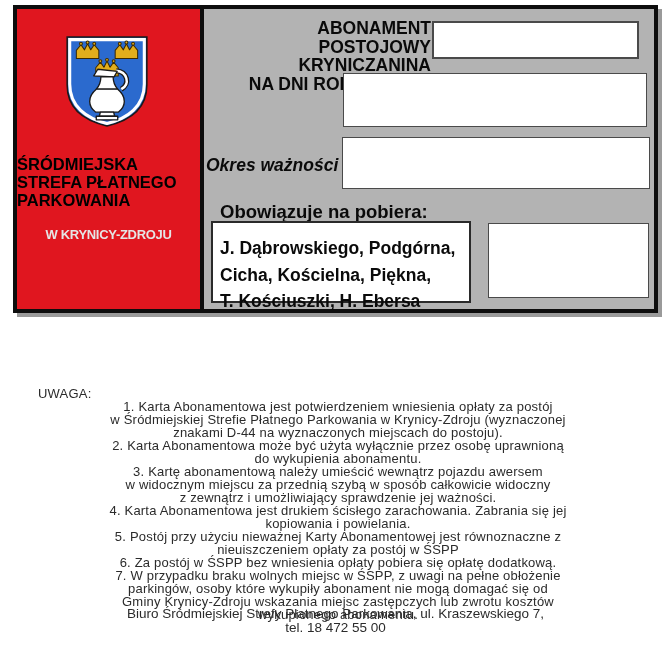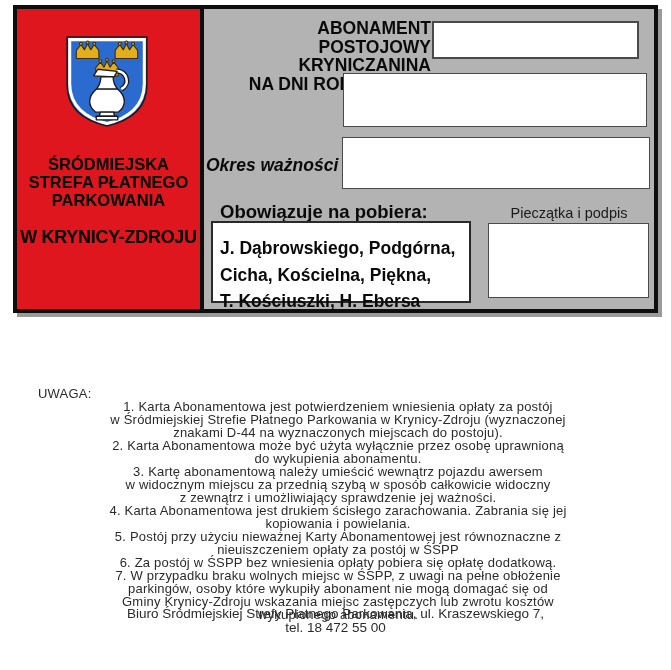--- a/index.html
+++ b/index.html
@@ -12,26 +12,26 @@
     position:absolute;left:13px;top:5px;width:645px;height:308px;
     box-sizing:border-box;border:4px solid #0d0d0d;background:#b3b3b3;
     box-shadow:4px 4px 0 #9a9a9a;display:flex;
   }
   .left-panel{
     position:relative;width:183px;flex-shrink:0;background:#e0161f;
     border-right:4px solid #0d0d0d;box-sizing:content-box;
   }
   .shield{position:absolute;left:46px;top:25px;width:88px;height:94px;}
   .zone-name{
-    position:absolute;top:146px;left:0;width:100%;text-align:center;
+    position:absolute;top:146px;left:0;width:100%;
     font-weight:bold;font-size:16.5px;line-height:18px;white-space:pre-line;color:#000;
   }
   .city-name{
     position:absolute;top:218px;left:0;width:100%;text-align:center;
-    font-weight:bold;font-size:18px;color:#000000;letter-spacing:-0.3px;
+    font-weight:bold;font-size:13px;color:#e5e5e5;letter-spacing:-0.3px;
   }
   .right-panel{position:relative;flex:1;}
   .rp-title{
     position:absolute;left:2px;top:10px;width:225px;text-align:right;
     font-weight:bold;font-size:17.5px;line-height:18.5px;white-space:pre-line;color:#0a0a0a;
   }
   .whitebox{position:absolute;background:#ffffff;box-sizing:border-box;}
   .num-box{left:228px;top:12px;width:207px;height:38px;border:2px solid #4a4a4a;}
   .reg-label{
     position:absolute;left:0;top:77px;width:136px;text-align:right;
@@ -124,21 +124,20 @@
       <div class="whitebox reg-box"></div>
 
       <div class="validity-label">Okres ważności</div>
       <div class="whitebox validity-box"></div>
 
       <div class="streets-label">Obowiązuje na pobiera:</div>
       <div class="whitebox streets-box">J. Dąbrowskiego, Podgórna,
 Cicha, Kościelna, Piękna,
 T. Kościuszki, H. Ebersa</div>
 
-      <div class="stamp-label">Pieczątka i podpis</div>
       <div class="whitebox stamp-box"></div>
     </div>
 
   </div>
 
   <div class="notice">
     <span class="notice-heading">UWAGA:</span><span style="display:block;text-align:center;">1. Karta Abonamentowa jest potwierdzeniem wniesienia opłaty za postój
 w Śródmiejskiej Strefie Płatnego Parkowania w Krynicy-Zdroju (wyznaczonej
 znakami D-44 na wyznaczonych miejscach do postoju).
 2. Karta Abonamentowa może być użyta wyłącznie przez osobę uprawnioną

